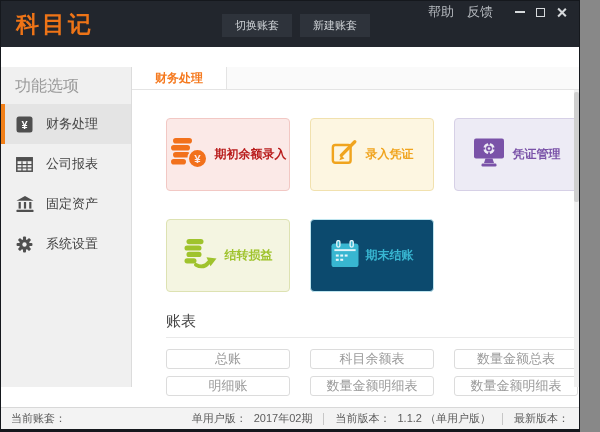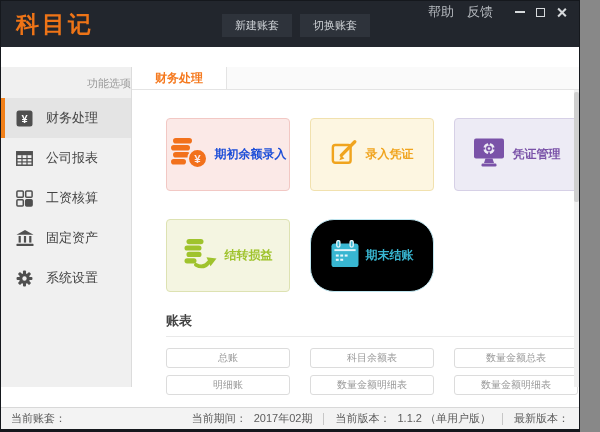--- a/index.html
+++ b/index.html
@@ -24,65 +24,65 @@
   .max-box{width:9px;height:9px;border:1.5px solid #d6d9dc;}
   .close-x{position:relative;width:11px;height:11px;}
   .close-x::before,.close-x::after{content:"";position:absolute;left:5px;top:0;width:1.8px;height:11px;background:#d6d9dc;}
   .close-x::before{transform:rotate(45deg);}
   .close-x::after{transform:rotate(-45deg);}
 
   
   .body{flex:1;display:flex;min-height:0;}
 
   .sidebar{width:131px;flex:none;background:#f0f0f0;border-right:1px solid #dcdcdc;}
-  .side-label{padding:9px 0 7px 14px;font-size:11px;color:#9b9b9b;text-align:right;}
+  .side-label{padding:9px 0 7px 14px;font-size:16px;color:#9b9b9b;}
   .side-item{height:40px;display:flex;align-items:center;padding-left:14px;position:relative;font-size:13px;color:#444;cursor:pointer;}
   .side-item.active{background:#e4e4e4;}
   .side-item.active::before{content:"";position:absolute;left:0;top:0;width:4px;height:100%;background:#f28019;}
   .side-icon{width:19px;display:flex;justify-content:center;margin-right:12px;color:#4f4f4f;flex:none;}
 
   .main{flex:1;display:flex;flex-direction:column;background:#fff;position:relative;min-width:0;}
   .tabbar{height:23px;flex:none;background:#fafafa;border-bottom:1px solid #e4e4e4;display:flex;}
   .tab{width:95px;line-height:22px;text-align:center;font-size:12px;font-weight:bold;color:#f57a20;background:#fff;border-right:1px solid #e4e4e4;cursor:pointer;}
 
   .content{padding:28px 0 0 34px;flex:1;}
   .cards{display:flex;flex-wrap:wrap;gap:28px 20px;width:412px;}
   .card{width:124px;height:73px;border-radius:4px;border:1px solid;display:flex;align-items:center;justify-content:center;cursor:pointer;}
   .card-label{font-size:12px;font-weight:bold;margin-left:7px;white-space:nowrap;}
-  .card.pink  {background:#fbe9e7;border-color:#f2c8c4;} .card.pink  .card-label{color:#1d4ed8;}
+  .card.pink  {background:#fbe9e7;border-color:#f2c8c4;} .card.pink  .card-label{color:#b91c1c;}
   .card.yellow{background:#fdf6e1;border-color:#f1e1ae;} .card.yellow .card-label{color:#f0a41e;}
   .card.purple{background:#edebf5;border-color:#d6d0e6;} .card.purple .card-label{color:#7a52a8;text-align:right;}
   .card.green {background:#f4f5e1;border-color:#dde2b2;} .card.green  .card-label{color:#9fc32d;}
-  .card.cyan  {background:#000000;border-color:#bfe5ef;border-radius:24px;} .card.cyan   .card-label{color:#38b6d1;}
+  .card.cyan  {background:#0c4a6e;border-color:#bfe5ef;} .card.cyan   .card-label{color:#38b6d1;}
 
   .reports{margin-top:20px;width:412px;}
-  .reports-title{font-size:13px;font-weight:bold;color:#444;padding-bottom:6px;border-bottom:1px solid #e9e9e9;}
+  .reports-title{font-size:15px;font-weight:normal;color:#444;padding-bottom:6px;border-bottom:1px solid #e9e9e9;}
   .reports-grid{margin-top:11px;display:grid;grid-template-columns:repeat(3,124px);column-gap:20px;row-gap:7px;}
-  .report-btn{height:20px;line-height:18px;border:1px solid #dcdcdc;border-radius:3px;background:#fff;font-size:10px;color:#999;text-align:center;cursor:pointer;}
+  .report-btn{height:20px;line-height:18px;border:1px solid #dcdcdc;border-radius:3px;background:#fff;font-size:13px;color:#999;text-align:center;cursor:pointer;}
 
   .scrollbar{position:absolute;right:0;top:23px;bottom:0;width:5px;background:#efefef;cursor:pointer;}
   .scroll-thumb{position:absolute;top:2px;left:0;width:5px;height:110px;background:#cfcfcf;border-radius:2px;}
 
   
   .statusbar{height:22px;flex:none;background:#f3f3f3;border-top:1px solid #d8d8d8;display:flex;align-items:center;font-size:11px;color:#5c5c5c;padding:0 10px;}
   .sb-pair{display:flex;align-items:flex-end;white-space:nowrap;}
   .sb-value{margin-left:7px;}
   .sb-right{margin-left:auto;display:flex;align-items:center;}
   .sb-divider{width:1px;height:12px;background:#c7c7c7;margin:0 11px;}
 </style>
 </head>
 <body>
 
 <div class="window">
 
   <div class="titlebar">
     <div class="logo">科目记</div>
     <div class="tb-center">
+      <div class="tb-btn">切换账套</div>
       <div class="tb-btn">新建账套</div>
-      <div class="tb-btn">切换账套</div>
     </div>
     <div class="tb-right">
       <span class="tb-link">帮助</span>
       <span class="tb-link">反馈</span>
       <span class="win-ctl">
           <span class="min-bar"></span>
         </span>
       <span class="win-ctl">
           <span class="max-box"></span>
         </span>
@@ -114,31 +114,20 @@
               <rect x="0.8" y="0.8" width="15.4" height="3.4" fill="currentColor"></rect>
               <line x1="1" y1="7.6" x2="16" y2="7.6" stroke="currentColor" stroke-width="1.2"></line>
               <line x1="1" y1="10.9" x2="16" y2="10.9" stroke="currentColor" stroke-width="1.2"></line>
               <line x1="6" y1="4.2" x2="6" y2="14" stroke="currentColor" stroke-width="1.2"></line>
               <line x1="11" y1="4.2" x2="11" y2="14" stroke="currentColor" stroke-width="1.2"></line>
             </svg>
         </span>
         <span>公司报表</span>
       </div>
 
-      <div class="side-item">
-        <span class="side-icon">
-          <svg width="17" height="17" viewBox="0 0 17 17" fill="none" stroke="currentColor" stroke-width="1.5">
-              <rect x="0.9" y="0.9" width="6.4" height="6.4" rx="1"></rect>
-              <rect x="9.7" y="0.9" width="6.4" height="6.4" rx="1"></rect>
-              <rect x="0.9" y="9.7" width="6.4" height="6.4" rx="1"></rect>
-              <rect x="9.7" y="9.7" width="6.4" height="6.4" rx="1" fill="currentColor"></rect>
-            </svg>
-        </span>
-        <span>工资核算</span>
-      </div>
 
       <div class="side-item">
         <span class="side-icon">
           <svg width="18" height="16" viewBox="0 0 18 16" fill="currentColor">
               <path d="M9 0 L17.5 4.8 H0.5 Z"></path>
               <rect x="2.6" y="6" width="2.2" height="6.6"></rect>
               <rect x="7.9" y="6" width="2.2" height="6.6"></rect>
               <rect x="13.2" y="6" width="2.2" height="6.6"></rect>
               <rect x="0.5" y="13.8" width="17" height="2.2" rx="0.6"></rect>
             </svg>
@@ -276,21 +265,21 @@
     </div>
 
   </div>
 
   <div class="statusbar">
     <div class="sb-pair">
       <span class="sb-label">当前账套：</span>
     </div>
     <div class="sb-right">
       <div class="sb-pair">
-        <span class="sb-label">当前期间：</span>
+        <span class="sb-label">单用户版：</span>
         <span class="sb-value">2017年02期</span>
       </div>
       <span class="sb-divider"></span>
       <div class="sb-pair">
         <span class="sb-label">当前版本：</span>
         <span class="sb-value">1.1.2 （单用户版）</span>
       </div>
       <span class="sb-divider"></span>
       <div class="sb-pair">
         <span class="sb-label">最新版本：</span>

